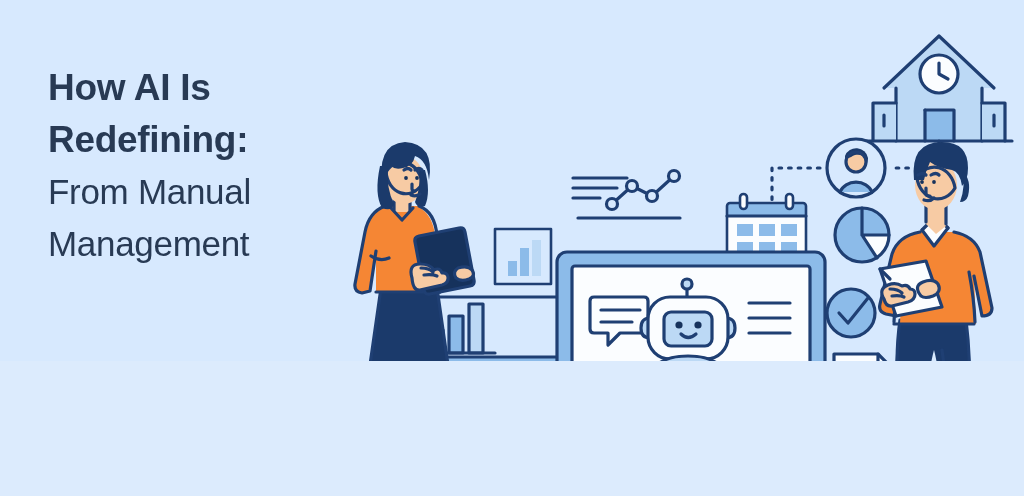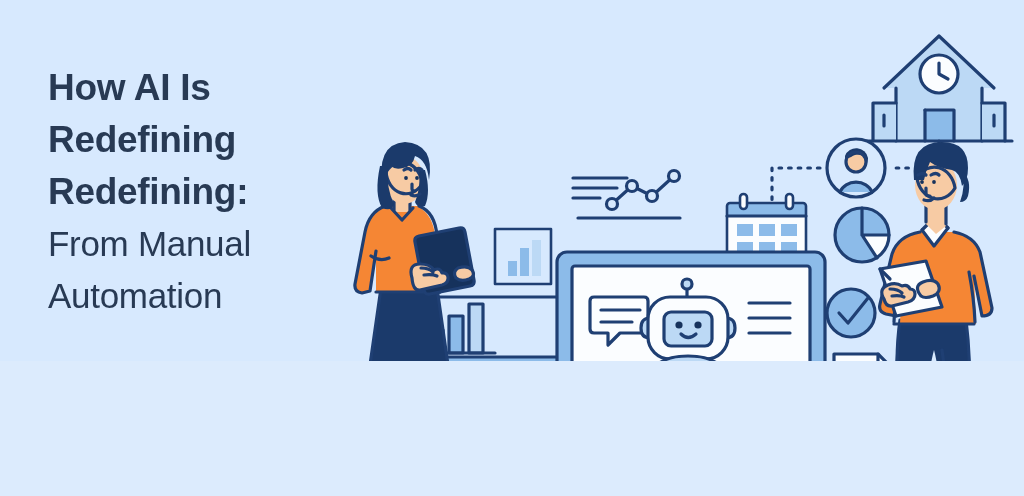--- a/index.html
+++ b/index.html
@@ -52,24 +52,23 @@
   }
   svg { display: block; }
 </style>
 </head>
 <body>
 
 <div id="banner">
 
   <div id="headline">
     <span class="ln bold">How AI Is</span>
-    <span class="ln bold">Redefining</span>
     <span class="ln bold">Redefining:</span>
     <span class="ln light">From Manual</span>
-    <span class="ln light">Automation</span>
+    <span class="ln light">Management</span>
   </div>
 
   <div id="illustration">
   <svg width="1024" height="496" viewBox="0 0 1024 496" xmlns="http://www.w3.org/2000/svg">
     <defs>
       <style>
         .ink   { stroke:#1f3f73; fill:none; stroke-width:3.2; stroke-linecap:round; stroke-linejoin:round; }
         .ink2  { stroke:#1f3f73; stroke-width:3.2; stroke-linecap:round; stroke-linejoin:round; }
         .thin  { stroke:#1f3f73; fill:none; stroke-width:2.6; stroke-linecap:round; stroke-linejoin:round; }
         .wht   { fill:#fbfdff; }

